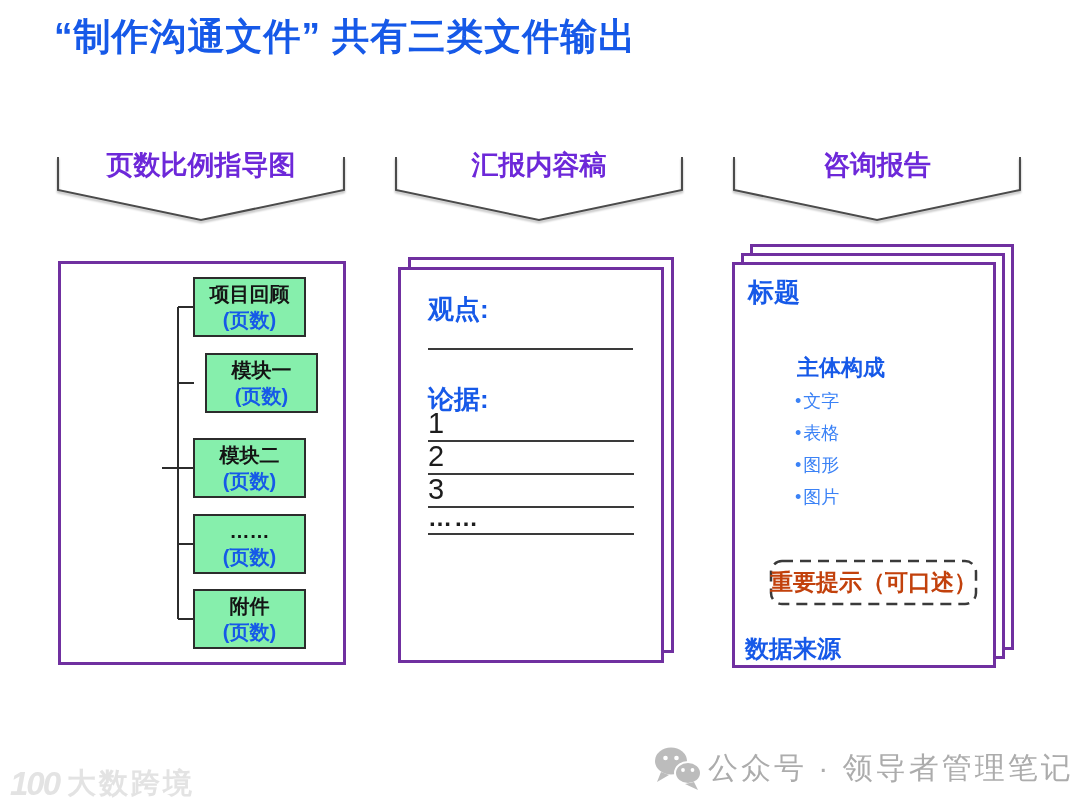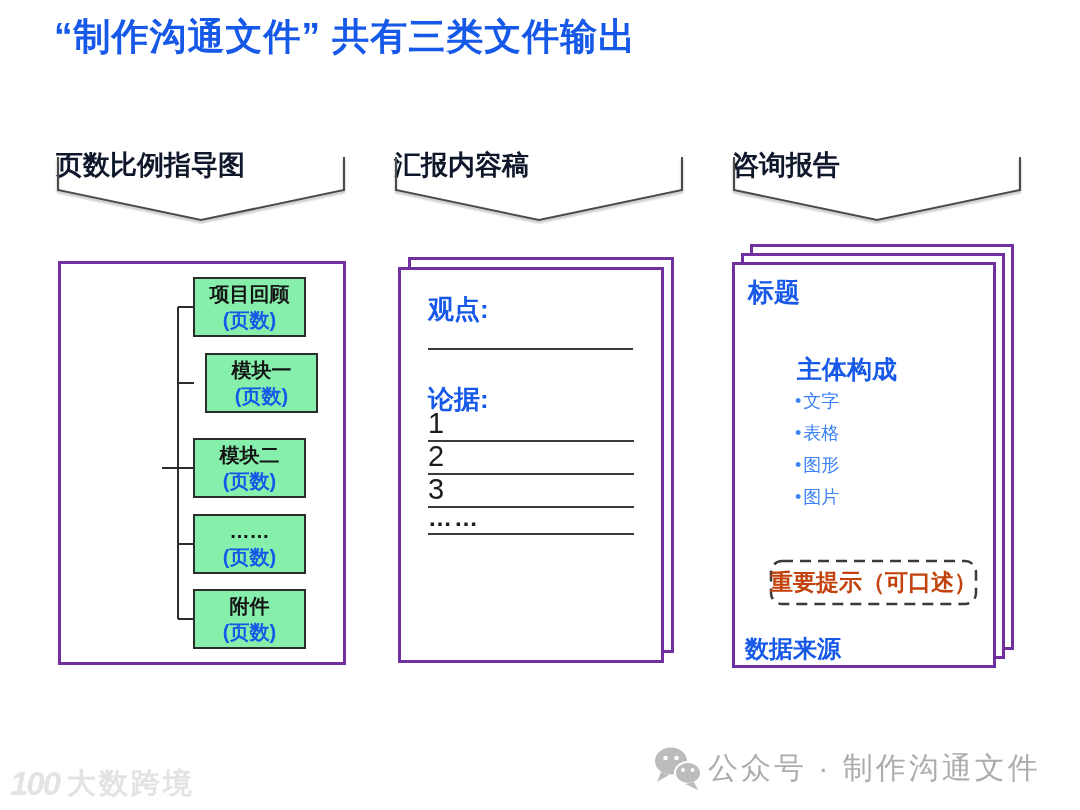--- a/index.html
+++ b/index.html
@@ -12,22 +12,22 @@
   }
   .abs{position:absolute;}
   
   .slide-title{
     left:54px;top:12px;width:900px;
     font-size:37px;font-weight:700;color:#1659e8;
     letter-spacing:1px;
   }
   
   .banner-label{
-    width:290px;top:147px;
-    font-size:27px;font-weight:700;color:#0f172a;
+    width:290px;top:147px;text-align:center;
+    font-size:27px;font-weight:700;color:#6d28d9;
   }
   .chevron{top:154px;width:290px;height:70px;filter:drop-shadow(0 2px 1px rgba(0,0,0,.3));}
   
   .panel{border:3px solid #7030a0;background:#ffffff;box-sizing:border-box;}
   .tree-panel{left:58px;top:261px;width:288px;height:404px;}
   .node{
     box-sizing:border-box;border:2px solid #2c2c2c;background:#86efac;
     display:flex;flex-direction:column;align-items:center;justify-content:center;
     text-align:center;line-height:1.32;
   }
@@ -123,21 +123,21 @@
     <div class="abs num-row" style="top:137px;">1</div>
     <div class="abs num-row" style="top:170px;">2</div>
     <div class="abs num-row" style="top:203px;">3</div>
     <div class="abs num-row dots-row" style="top:233px;">……</div>
   </div>
 
   <div class="abs page right-page" style="left:750px;top:244px;"></div>
   <div class="abs page right-page" style="left:741px;top:253px;"></div>
   <div class="abs page right-page" style="left:732px;top:262px;">
     <div class="abs blue-label" style="left:13px;top:10px;">标题</div>
-    <div class="abs blue-label" style="left:62px;top:88px;font-size:25px;">主体构成</div>
+    <div class="abs blue-label" style="left:62px;top:88px;font-size:22px;">主体构成</div>
     <div class="abs bullets">
       <div>文字</div>
       <div>表格</div>
       <div>图形</div>
       <div>图片</div>
     </div>
     <div class="abs note-box">
       <svg width="209" height="47" viewBox="0 0 209 47">
         <rect x="2" y="2" width="205" height="43" rx="11" fill="none" stroke="#3a3a3a" stroke-width="2.5" stroke-dasharray="11 7"></rect>
       </svg>
@@ -154,15 +154,15 @@
   <svg class="abs" style="left:652px;top:746px;" width="54" height="46" viewBox="0 0 54 46">
     <ellipse cx="19" cy="15" rx="16" ry="13.5" fill="#bcbcbc"></ellipse>
     <polygon points="9,26 5,36 17,29" fill="#bcbcbc"></polygon>
     <circle cx="13.5" cy="12" r="2.3" fill="#ffffff"></circle>
     <circle cx="24.5" cy="12" r="2.3" fill="#ffffff"></circle>
     <ellipse cx="36" cy="27" rx="13" ry="11" fill="#bcbcbc" stroke="#ffffff" stroke-width="2"></ellipse>
     <polygon points="42,36 46,44 33,38" fill="#bcbcbc"></polygon>
     <circle cx="31" cy="24" r="1.9" fill="#ffffff"></circle>
     <circle cx="40.5" cy="24" r="1.9" fill="#ffffff"></circle>
   </svg>
-  <div class="abs account-text">公众号 · 制作沟通文件</div>
+  <div class="abs account-text">公众号 · 领导者管理笔记</div>
 
 </div>
 
 </body></html>

